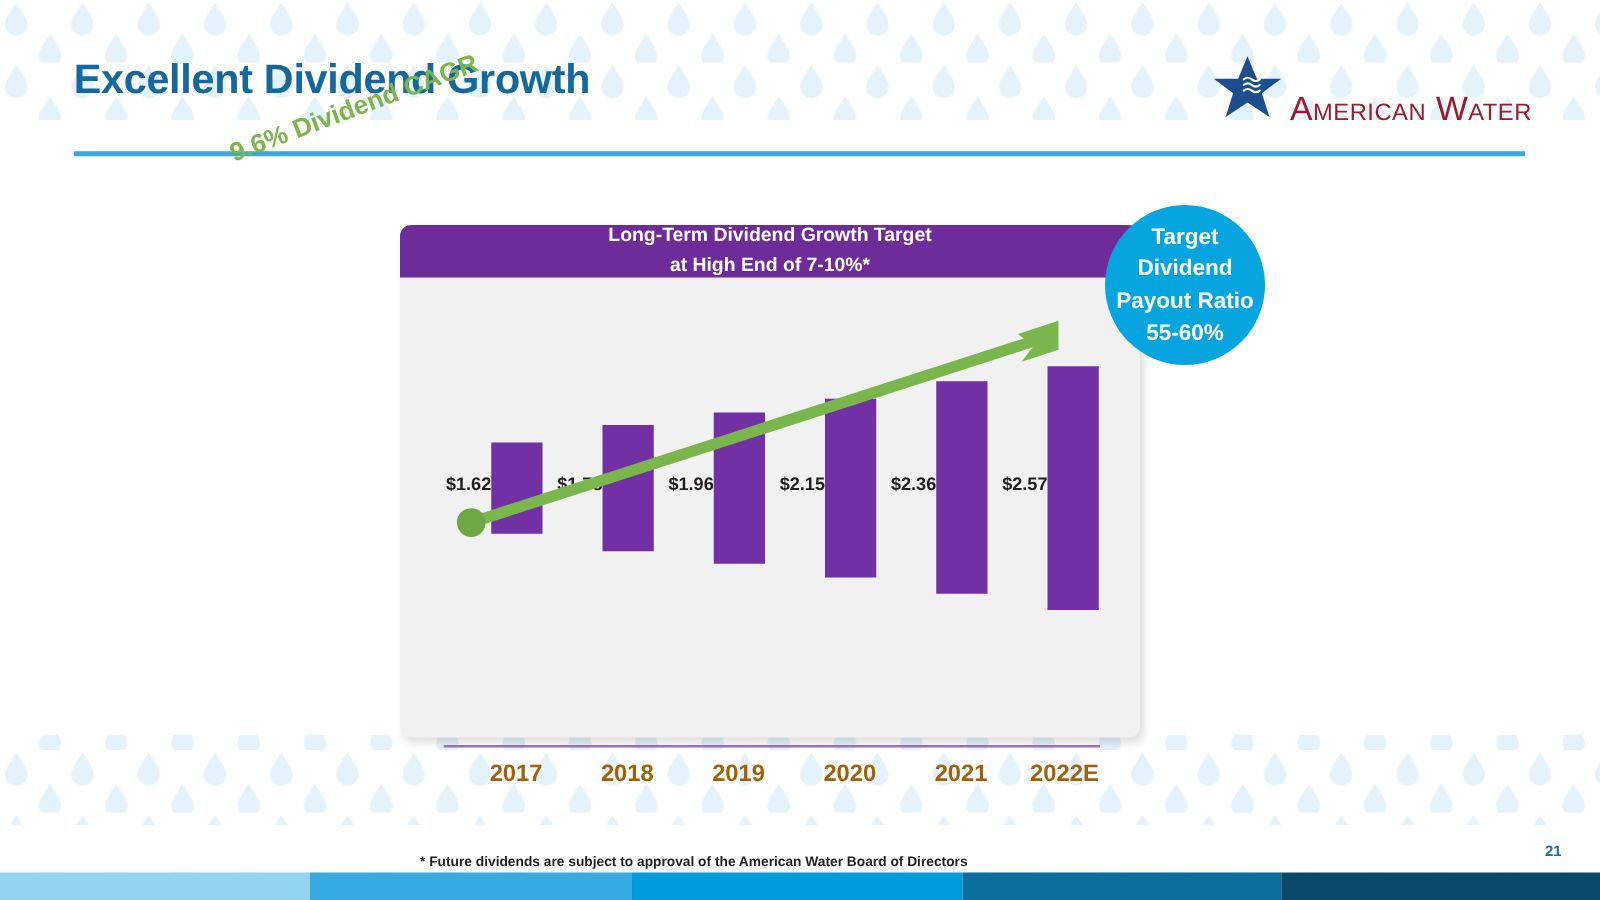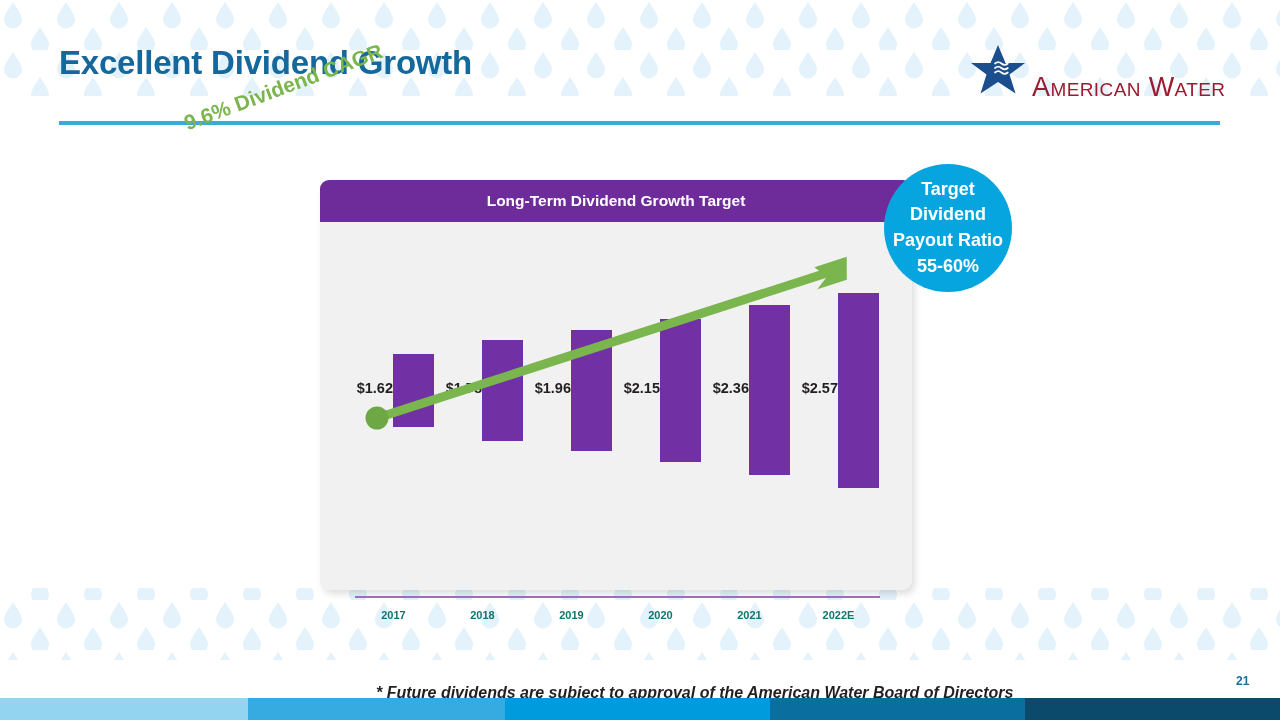--- a/index.html
+++ b/index.html
@@ -87,22 +87,22 @@
   .bar-rect{width:41px;background:#7130A3;}
   .axis-line{
     position:absolute;left:35px;top:361px;width:525px;height:2px;
     background:#9B6FBE;
   }
   .cats{
     position:absolute;left:33px;top:374px;width:526px;
     display:flex;justify-content:space-between;
   }
   .cat{
-    width:81px;text-align:center;
-    font-size:11px;font-weight:bold;color:#0f766e;
+    width:81px;text-align:right;
+    font-size:19px;font-weight:bold;color:#a16207;
   }
 
   
   .arrow-layer{
     position:absolute;left:320px;top:180px;width:600px;height:410px;z-index:4;
     pointer-events:none;
   }
   .cagr-text{
     position:absolute;left:185px;top:112px;z-index:5;
     font-size:21px;font-weight:bold;color:#7AB54D;
@@ -116,23 +116,22 @@
     border-radius:50%;background:#06A5E0;z-index:6;
     color:#ffffff;font-size:18px;font-weight:bold;line-height:1.42;
     display:flex;flex-direction:column;align-items:center;justify-content:center;
     text-align:center;
   }
   .payout-circle span{display:block;}
 
   
   .footnote{
     position:absolute;left:336px;top:684px;z-index:5;
-    font-size:16px;font-style:italic;font-weight:bold;color:#231F20;
+    font-size:11px;font-weight:bold;color:#231F20;
     white-space:nowrap;
-    margin-left:40px;
   }
   .page-num{
     position:absolute;left:1236px;top:674px;z-index:5;
     font-size:12px;font-weight:bold;color:#1C6E9C;
   }
 
   
   .bottom-bar{
     position:absolute;left:0;top:698px;width:1280px;height:22px;z-index:7;
     display:flex;
@@ -170,20 +169,21 @@
       <path d="M27,28.5 q3.2,-2.6 6.4,0 q3.2,2.6 6.4,0"></path>
     </g>
   </svg>
   <div class="logo-text">American Water</div>
 </div>
 
 <div class="chart-card">
 
   <div class="chart-header">
     <span>Long-Term Dividend Growth Target</span>
+    <span>at High End of 7-10%*</span>
   </div>
 
   <div class="plot">
     <div class="bars">
 
       <div class="bar-col">
         <div class="bar-label">$1.62</div>
         <div class="bar-rect" style="height:73px"></div>
       </div>
 

